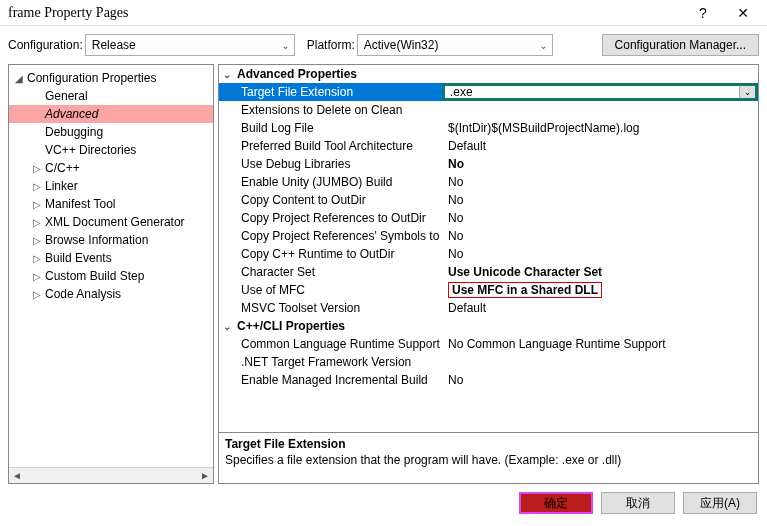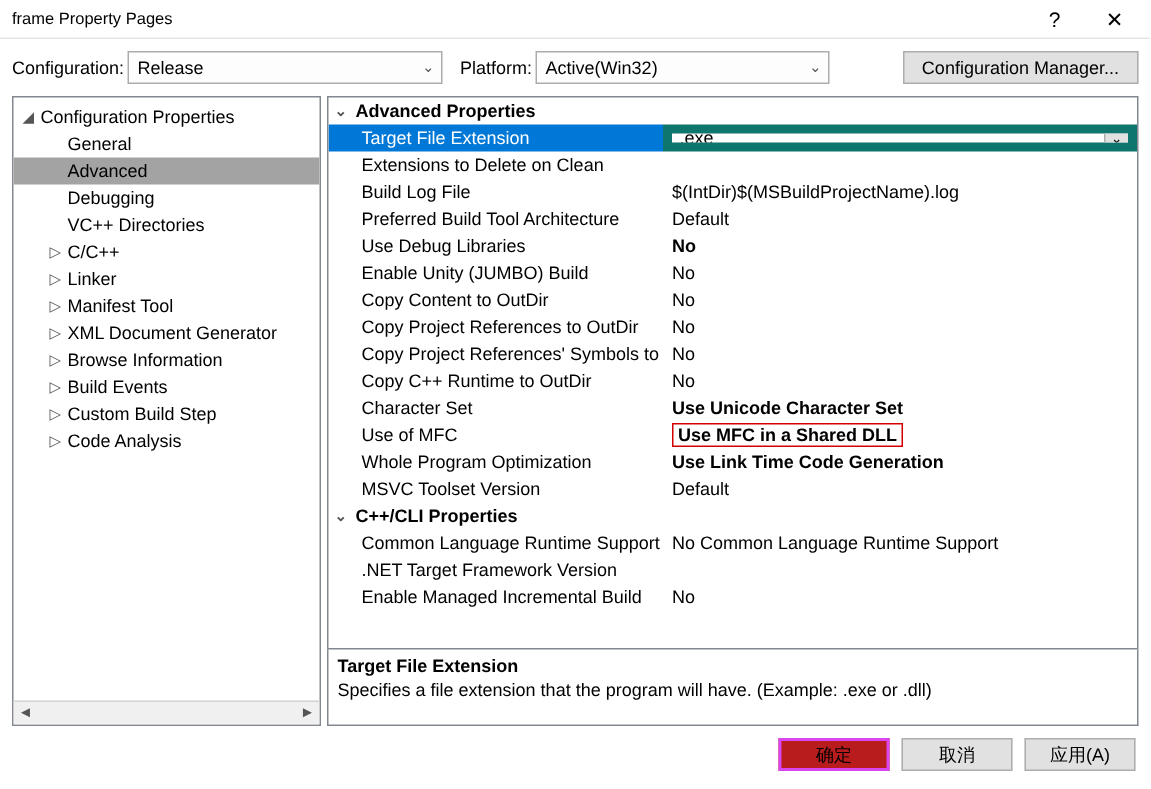--- a/index.html
+++ b/index.html
@@ -14,21 +14,21 @@
     overflow: hidden;
     position: relative;
   }
   .titlebar {
     display: flex;
     align-items: center;
     height: 26px;
     padding: 0 4px 0 8px;
     border-bottom: 1px solid #e5e5e5;
   }
-  .titlebar .title { flex: 1; font-size: 11px; }
+  .titlebar .title { flex: 1; font-size: 14px; font-family: Liberation Serif, serif; }
   .titlebar .win-btn {
     width: 40px;
     height: 26px;
     display: flex;
     align-items: center;
     justify-content: center;
     font-size: 14px;
   }
   .config-row {
     display: flex;
@@ -93,22 +93,23 @@
   }
   .tree-item .expander {
     width: 12px;
     display: inline-block;
     color: #555;
     font-size: 10px;
   }
   .tree-item.indent1 { padding-left: 36px; }
   .tree-item.indent1e { padding-left: 24px; }
   .tree-item.selected {
-    background: #a3a3a3;
+    background: #fca5a5;
     color: #000;
+    font-style: italic;
   }
   .tree-scroll-h {
     height: 16px;
     background: #f0f0f0;
     border-top: 1px solid #d4d4d4;
     display: flex;
   }
   .tree-scroll-h .sbtn {
     width: 16px;
     text-align: center;
@@ -165,21 +166,21 @@
   }
   .prop-val {
     flex: 1;
     padding-left: 6px;
     display: flex;
     align-items: center;
     white-space: nowrap;
     overflow: hidden;
     position: relative;
   }
-  .prop-val.sel { border: 6px solid #0f766e; padding-left: 5px; }
+  .prop-val.sel { border: 3px solid #0f766e; padding-left: 5px; }
   .prop-val.sel .dd {
     position: absolute;
     right: 0;
     top: 0;
     bottom: 0;
     width: 16px;
     border-left: 1px solid #adadad;
     background: #e1e1e1;
     display: flex;
     align-items: center;
@@ -362,26 +363,20 @@
               <span class="bold">Use Unicode Character Set</span>
             </div>
           </div>
           <div class="prop-row">
             <div class="prop-name">Use of MFC</div>
             <div class="prop-val">
               <span class="redbox">Use MFC in a Shared DLL</span>
             </div>
           </div>
           <div class="prop-row">
-            <div class="prop-name">Whole Program Optimization</div>
-            <div class="prop-val">
-              <span class="bold">Use Link Time Code Generation</span>
-            </div>
-          </div>
-          <div class="prop-row">
             <div class="prop-name">MSVC Toolset Version</div>
             <div class="prop-val">
               <span class="">Default</span>
             </div>
           </div>
           <div class="group-header">
             <span class="expander">⌄</span>
             <span>C++/CLI Properties</span>
           </div>
           <div class="prop-row">

